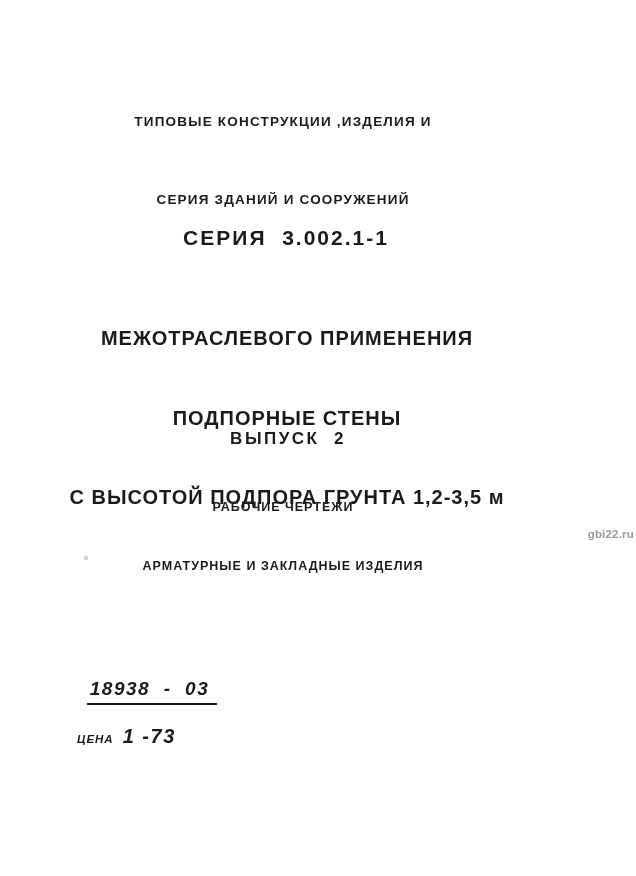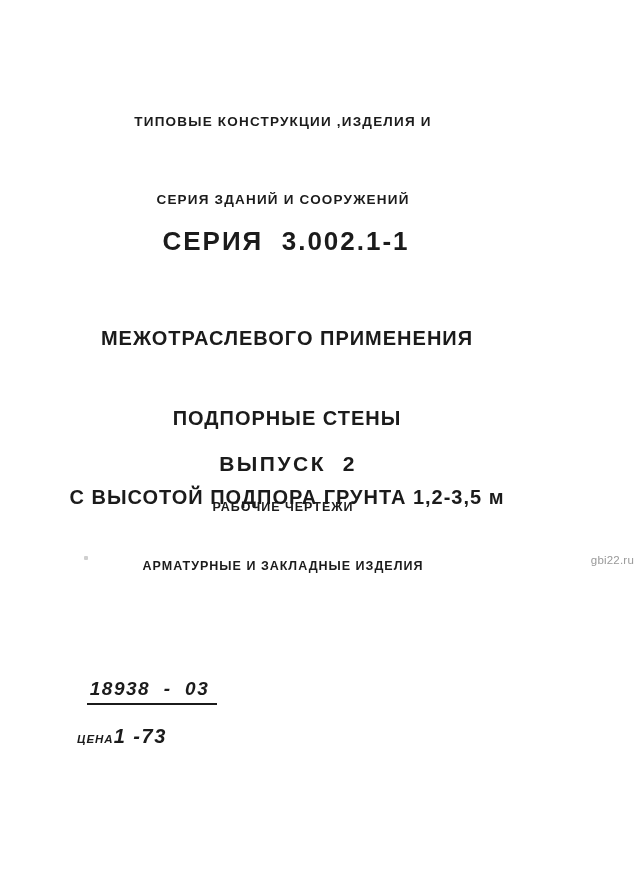--- a/index.html
+++ b/index.html
@@ -30,54 +30,54 @@
     top: 57px;
     width: 566px;            
     font-size: 13.5px;
     line-height: 26px;
     letter-spacing: 1.2px;
   }
 
   .series-title {
     top: 226px;
     width: 572px;
-    font-size: 26px;
+    font-size: 21px;
     letter-spacing: 2px;
   }
 
   .main-title {
     top: 272px;
     width: 574px;
     font-size: 20px;
     line-height: 26.5px;
     letter-spacing: 1px;
   }
 
   .issue-label {
-    top: 452px;
+    top: 429px;
     width: 576px;
-    font-size: 21px;
+    font-size: 17px;
     letter-spacing: 2.5px;
   }
 
   .issue-subtitles {
     top: 459px;
     width: 566px;
     font-size: 12.5px;
     line-height: 19.5px;
     letter-spacing: 1px;
   }
 
   .watermark {
     position: absolute;
-    top: 554px;
+    top: 528px;
     right: 2px;
     font-size: 11.5px;
     color: #999999;
-    font-weight: normal;
+    font-weight: bold;
     letter-spacing: 0.2px;
   }
 
   .scan-speck {
     position: absolute;
     left: 84px;
     top: 556px;
     width: 4px;
     height: 4px;
     background: #b5b5b5;
@@ -98,21 +98,21 @@
     font-size: 19px;
     letter-spacing: 1.5px;
     padding: 0 8px 3px 3px;
     border-bottom: 2.5px solid #1b1b1b;
   }
   .footer-price {
     margin-top: 2px;
     padding-left: 8px;
     display: flex;
     align-items: baseline;
-    gap: 0;
+    gap: 9px;
   }
   .price-label {
     font-size: 11.5px;
     letter-spacing: 1px;
   }
   .price-value {
     font-size: 20px;
     letter-spacing: 1.5px;
   }
 </style>

